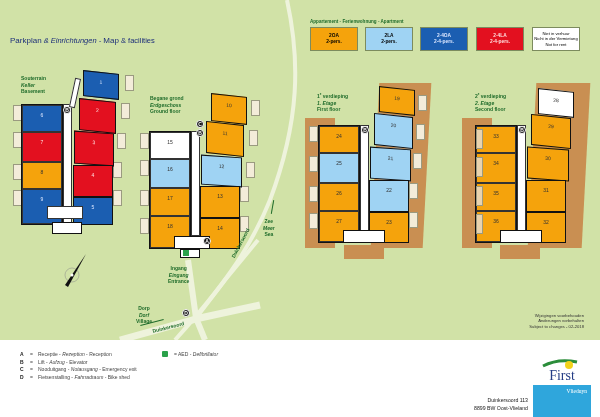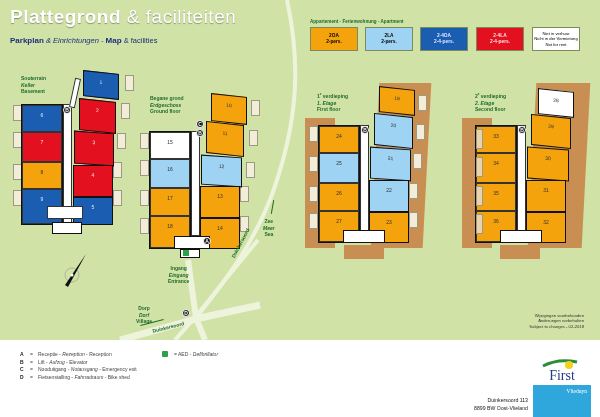--- a/index.html
+++ b/index.html
@@ -2,21 +2,21 @@
 <html><head>
 <meta charset="utf-8">
 <style>
   * { box-sizing: border-box; margin: 0; padding: 0; }
   body { width: 600px; height: 417px; overflow: hidden; background: #ffffff; font-family: "Liberation Sans", sans-serif; position: relative; }
   .map-bg { position: absolute; left: 0; top: 0; width: 600px; height: 340px; background: #d1e2a7; overflow: hidden; }
   .title { position: absolute; left: 10px; top: 6px; font-size: 19px; color: #ffffff; letter-spacing: 0.5px; text-shadow: 0 1px 1px rgba(0,0,0,0.35); white-space: nowrap; }
   .title b { font-weight: bold; }
   .title span.light { font-weight: normal; }
   .subtitle { position: absolute; left: 10px; top: 36px; font-size: 7.5px; color: #1d2f7a; white-space: nowrap; }
-  .subtitle b { font-weight: bold; font-size: 8px; }
+  .subtitle b { font-weight: normal; font-size: 8px; }
   .subtitle i { font-style: italic; }
 
   .legend-head { position: absolute; left: 310px; top: 19px; font-size: 4.6px; font-weight: bold; color: #1e6b2a; white-space: nowrap; }
   .legend-box { position: absolute; top: 27px; width: 48px; height: 24px; font-size: 4.8px; font-weight: bold; text-align: center; display: flex; flex-direction: column; justify-content: center; line-height: 1.35; border: 1px solid #7c8b5e; }
 
   .floor-label { position: absolute; font-size: 5px; font-weight: bold; color: #1e6b2a; line-height: 1.3; white-space: nowrap; }
   .floor-label i { font-style: italic; }
 
   .bldg { position: absolute; border: 1.5px solid #111; }
   .room { position: absolute; border: 0.7px solid #333; font-size: 5px; color: #333; display: flex; align-items: flex-start; justify-content: center; padding-top: 6px; }
@@ -54,24 +54,20 @@
 
 <div class="map-bg">
 
   <svg width="600" height="340" style="position:absolute;left:0;top:0">
     <path d="M287 0 C 300 60, 300 120, 270 200 C 250 250, 220 290, 175 340" stroke="#eef3dc" stroke-width="4" fill="none"></path>
     <path d="M120 340 L 200 318 L 260 305" stroke="#eef3dc" stroke-width="7" fill="none"></path>
     <path d="M188 260 L 196 318 L 205 340" stroke="#eef3dc" stroke-width="6" fill="none"></path>
     <path d="M196 318 L 225 280 L 258 240" stroke="#eef3dc" stroke-width="4" fill="none"></path>
   </svg>
 
-  <div class="title">
-    <b>Plattegrond</b>
-    <span class="light">&amp; faciliteiten</span>
-  </div>
   <div class="subtitle">
     <b>Parkplan</b>
     <i>&amp; Einrichtungen -</i>
     <b>Map</b>
     <span>&amp; facilities</span>
   </div>
 
   <div class="legend-head">Appartement - Ferienwohnung - Apartment</div>
   <div class="legend-box c-or" style="left:310px;">
     <span>2OA</span>

